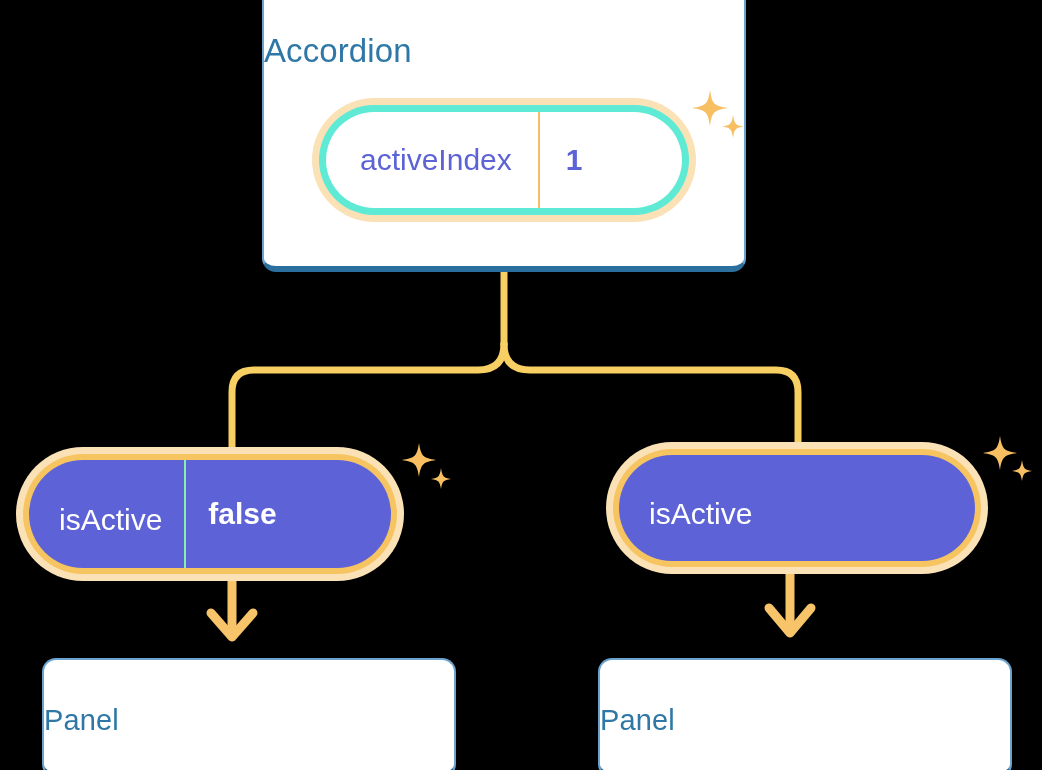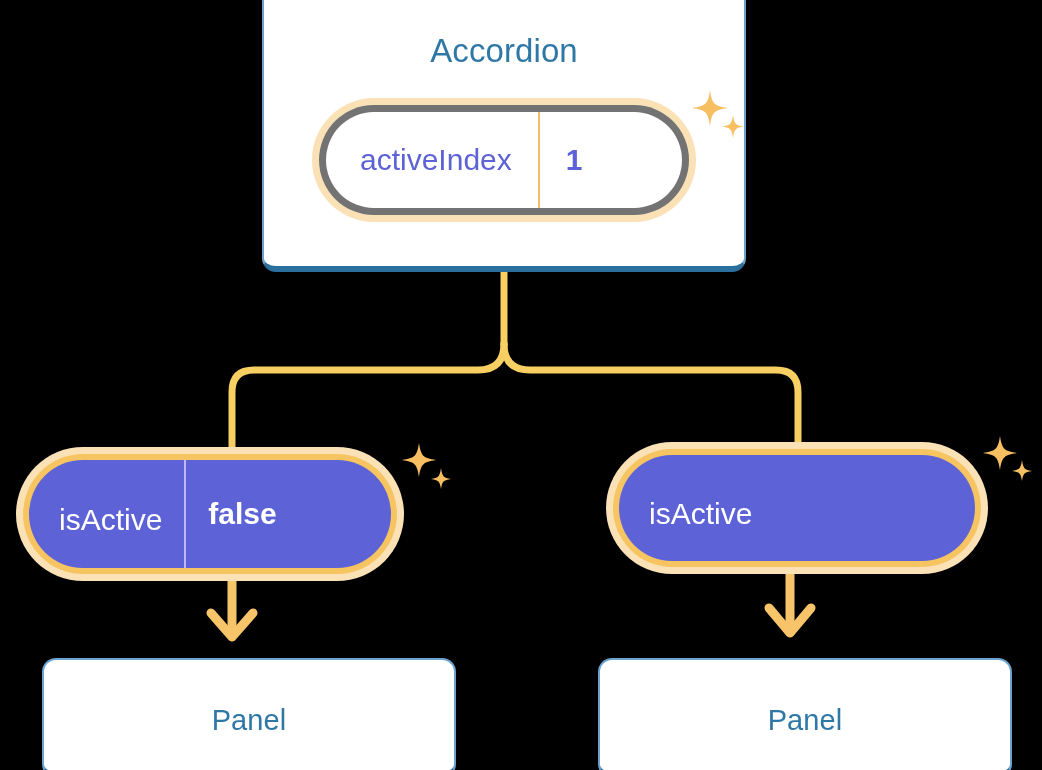--- a/index.html
+++ b/index.html
@@ -16,21 +16,20 @@
   .card{
     position:absolute;
     background:#ffffff;
     border:2px solid #6ba3ce;
     border-bottom:6px solid #2b6f9e;
     border-radius:14px;
     box-sizing:border-box;
   }
   .card-title{
     color:#2e77a6;
-    text-align:center;
     letter-spacing:.1px;
   }
 
   
   #accordion-card{left:262px;top:0px;width:484px;height:272px;border-top:0;border-radius:0 0 14px 14px;}
   #accordion-card .card-title{font-size:33px;margin-top:32px;}
 
   
   .panel-card{width:414px;height:120px;top:646px;margin-top:12px;}
   #panel-left{left:42px;}
@@ -51,21 +50,21 @@
   }
 
   
   .pill-light{
     background:#fbe2b6;                 
     padding:7px;
     box-shadow:0 0 0 0 transparent;
   }
   .pill-light .ring{
     flex:1;display:flex;align-items:stretch;
-    background:#737373;                 
+    background:#5eead4;                 
     border-radius:999px;
     padding:7px;
   }
   .pill-light .body{
     flex:1;display:flex;align-items:stretch;
     background:#ffffff;
     border-radius:999px;
     overflow:hidden;
   }
   .pill-light .seg{color:#5d63d6;}
@@ -86,21 +85,21 @@
   }
   .pill-solid .body{
     flex:1;display:flex;align-items:stretch;
     background:#5d63d6;
     border-radius:999px;
     overflow:hidden;
   }
   .pill-solid .seg{color:#ffffff;}
   .pill-solid .seg.key{font-size:30px;padding:12px 22px 0 30px;}
   .pill-solid .seg.val{font-size:30px;font-weight:bold;padding:0 30px 0 22px;
-      border-left:2px solid #c4b5fd;}
+      border-left:2px solid #86efac;}
 
   
   #pill-active-index{left:312px;top:98px;width:384px;height:124px;}
   #pill-left{left:16px;top:447px;width:388px;height:134px;}
   #pill-right{left:606px;top:442px;width:382px;height:132px;}
 
   
   .sparkles{position:absolute;pointer-events:none;}
   #sparkle-accordion{left:688px;top:88px;}
   #sparkle-left{left:398px;top:441px;}

